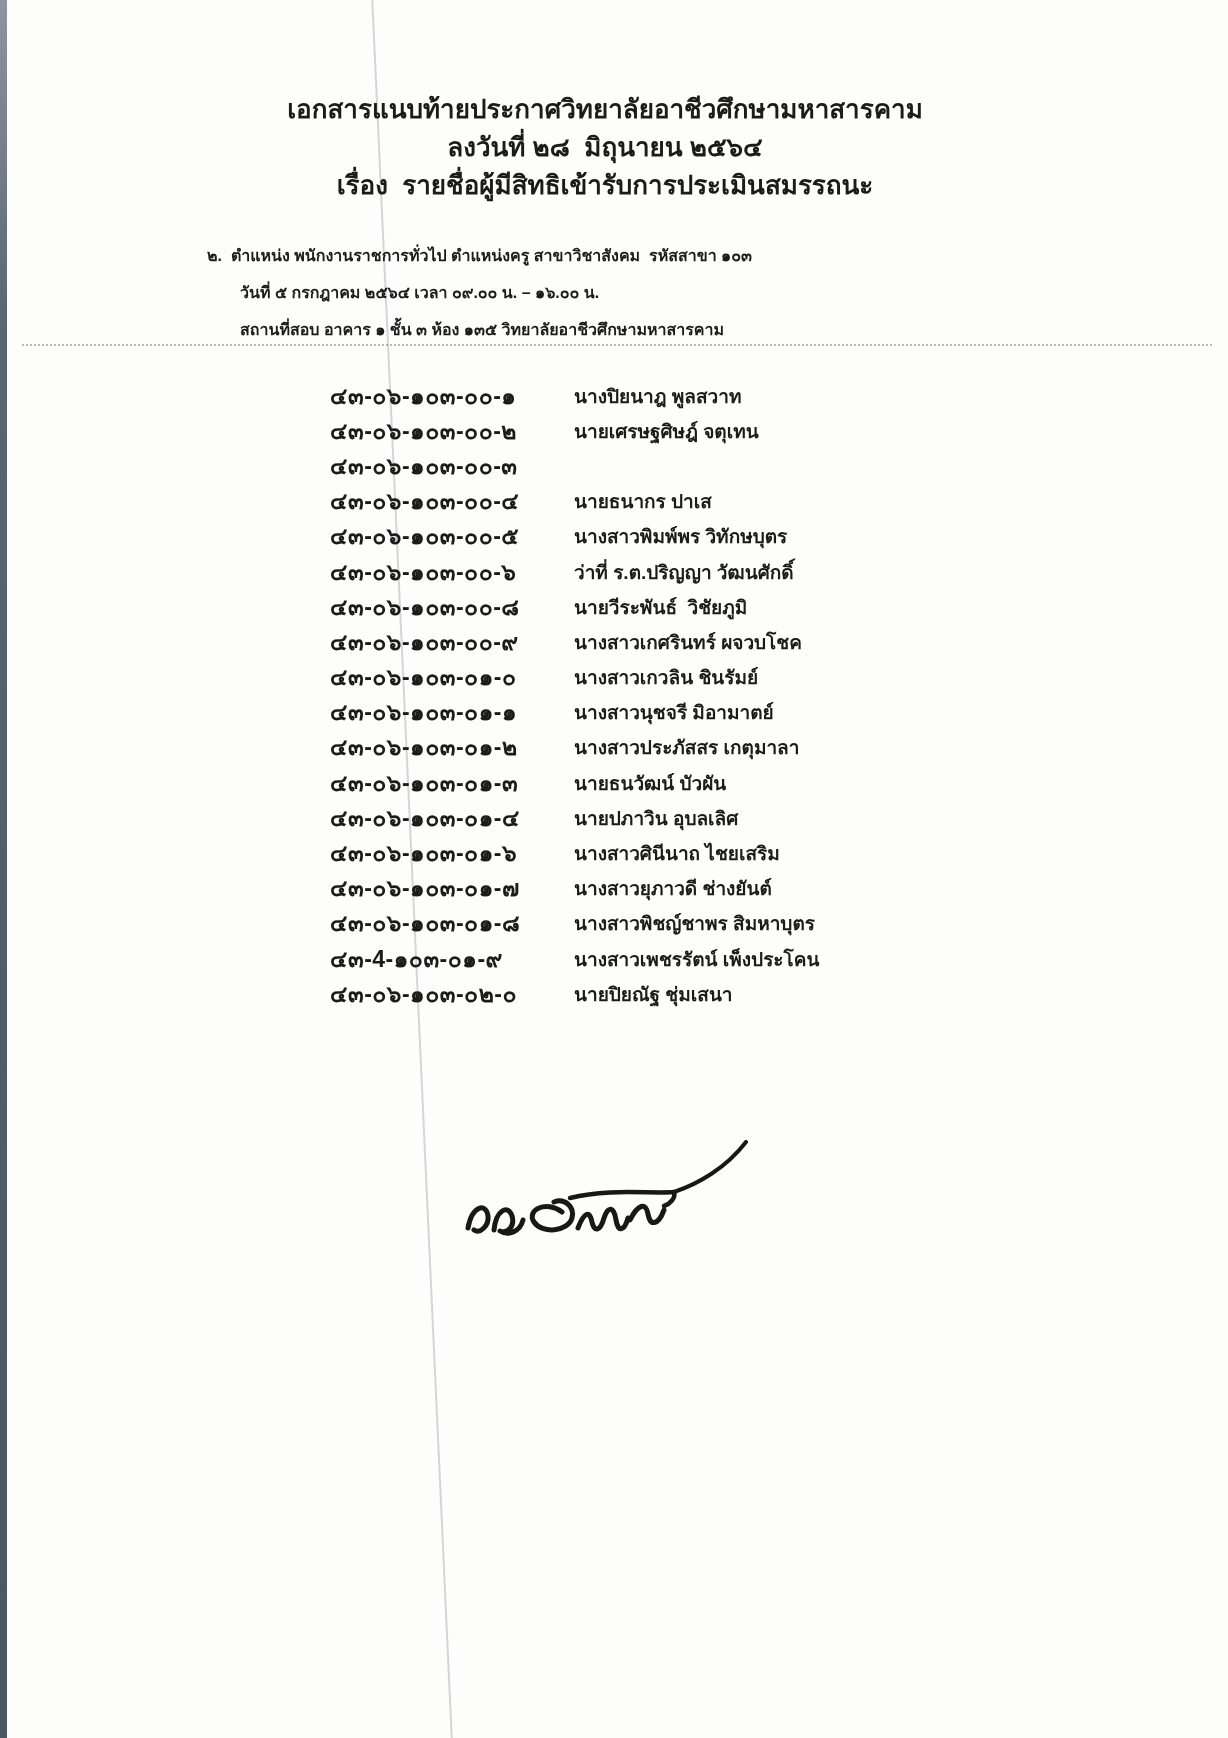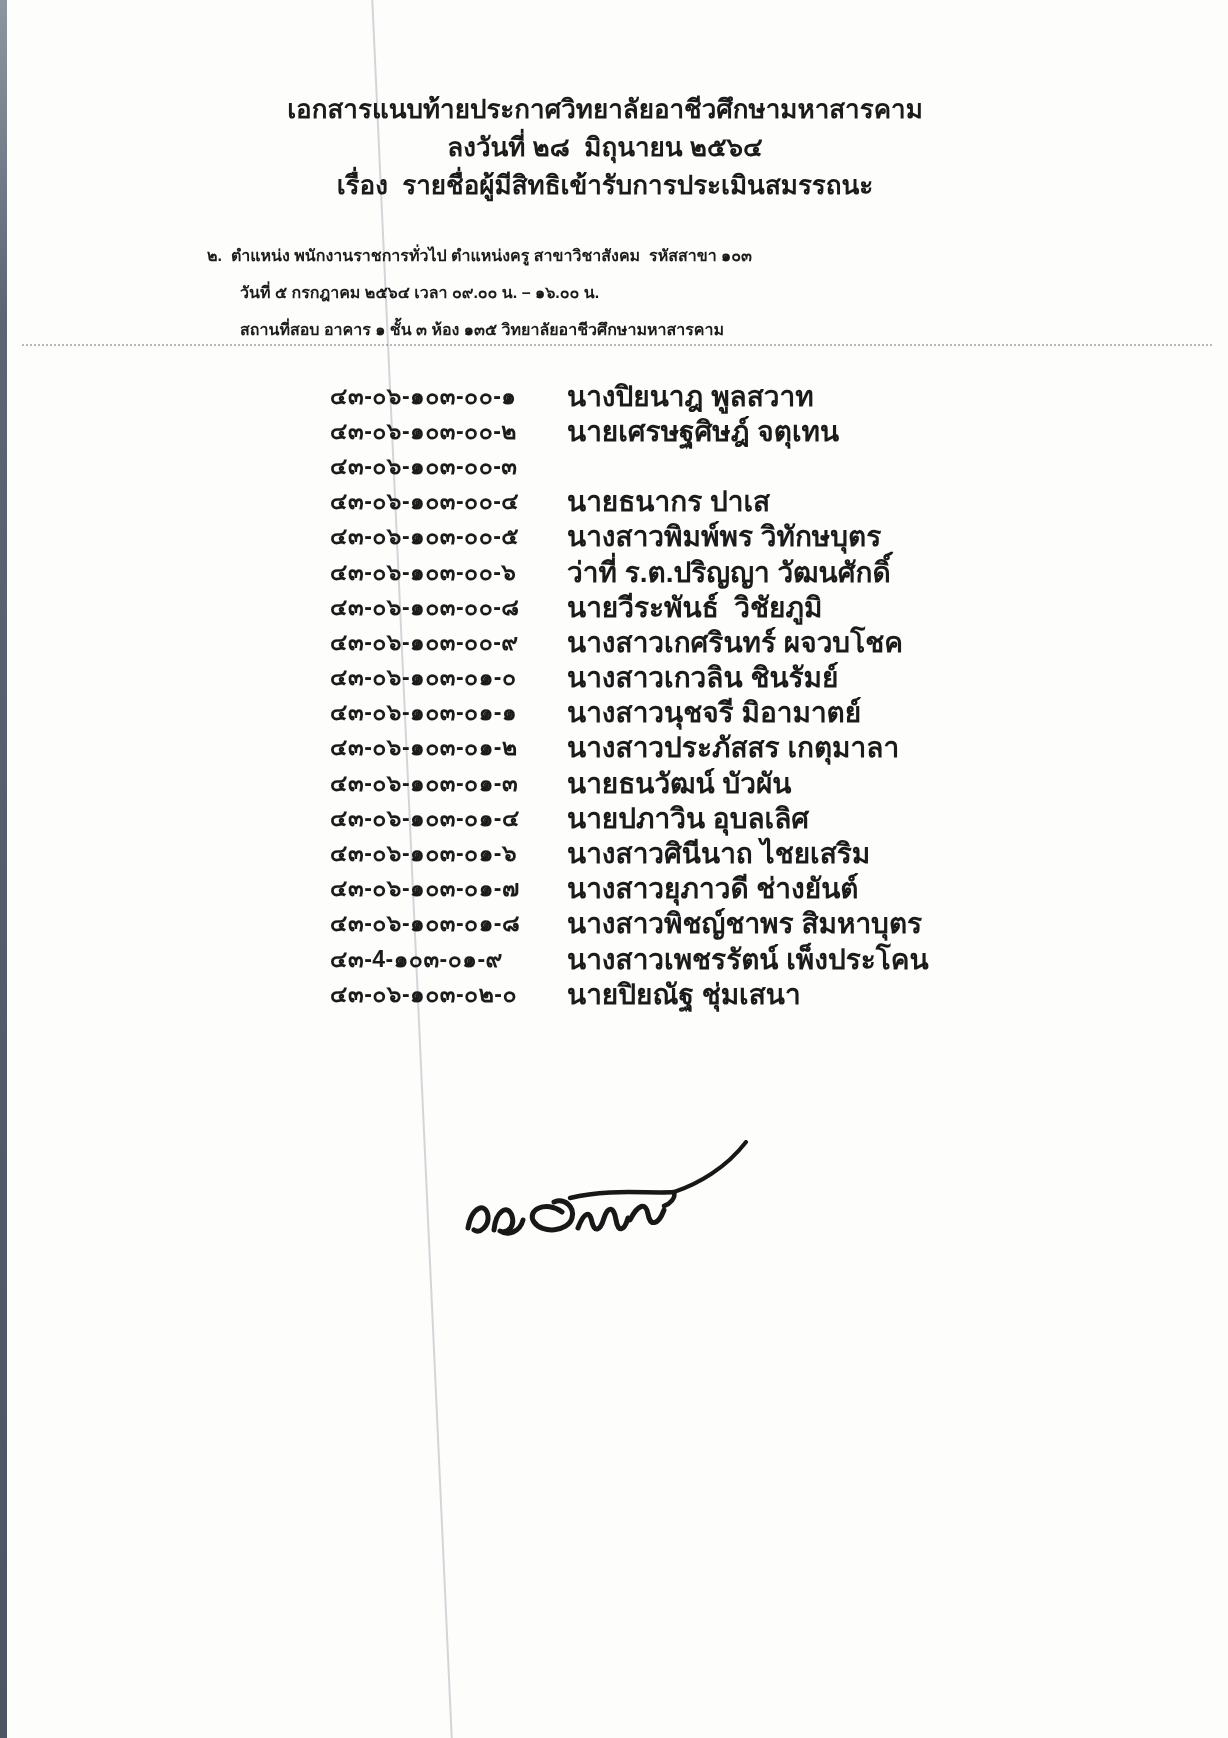--- a/index.html
+++ b/index.html
@@ -24,24 +24,24 @@
     font-size:26px;line-height:38px;margin-left:20px;}
   
   .section{position:absolute;left:207px;top:237px;width:900px;
     font-size:16px;line-height:37px;text-align:left;}
   .section .indent{padding-left:33px;}
   
   .table{position:absolute;left:330px;top:378px;width:640px;}
   .thead{display:flex;height:42px;font-size:25px;}
   .thead .h1{width:237px;}
   .thead .h2{padding-left:38px;}
-  .trow{display:flex;height:35.2px;align-items:center;}
+  .trow{display:flex;height:35.2px;align-items:center;gap:7px;}
   .cell{font-weight:700;white-space:pre-wrap;}
   .cell.id{width:237px;font-size:23px;letter-spacing:.5px;}
-  .cell.name{font-size:28px;}
+  .cell.name{font-size:19px;}
   
   .sig-svg{position:absolute;left:450px;top:1140px;}
   .sig-lines{position:absolute;left:250px;top:1264px;width:810px;
     text-align:center;font-size:25px;line-height:33px;}
 </style>
 </head>
 <body>
 
 <div class="page">
 

